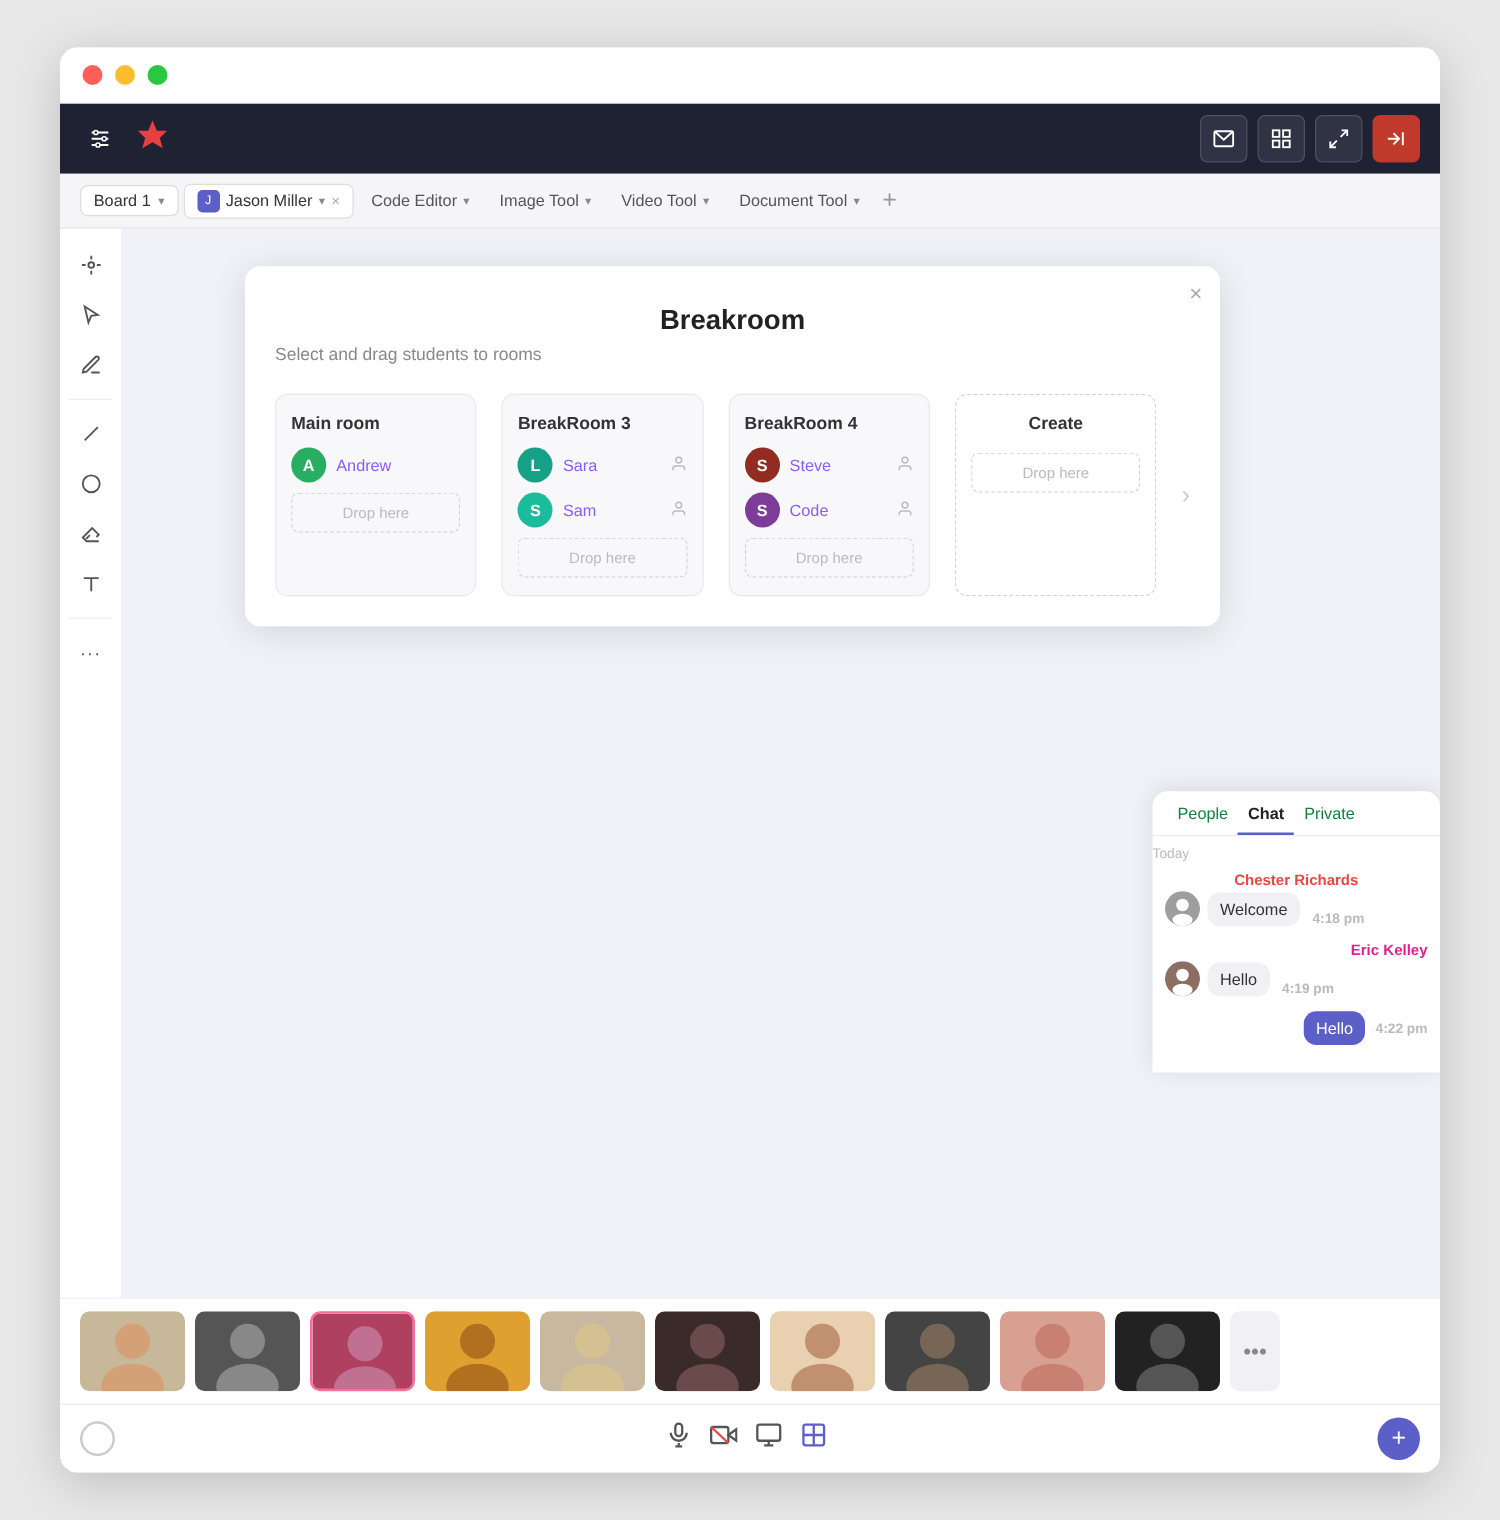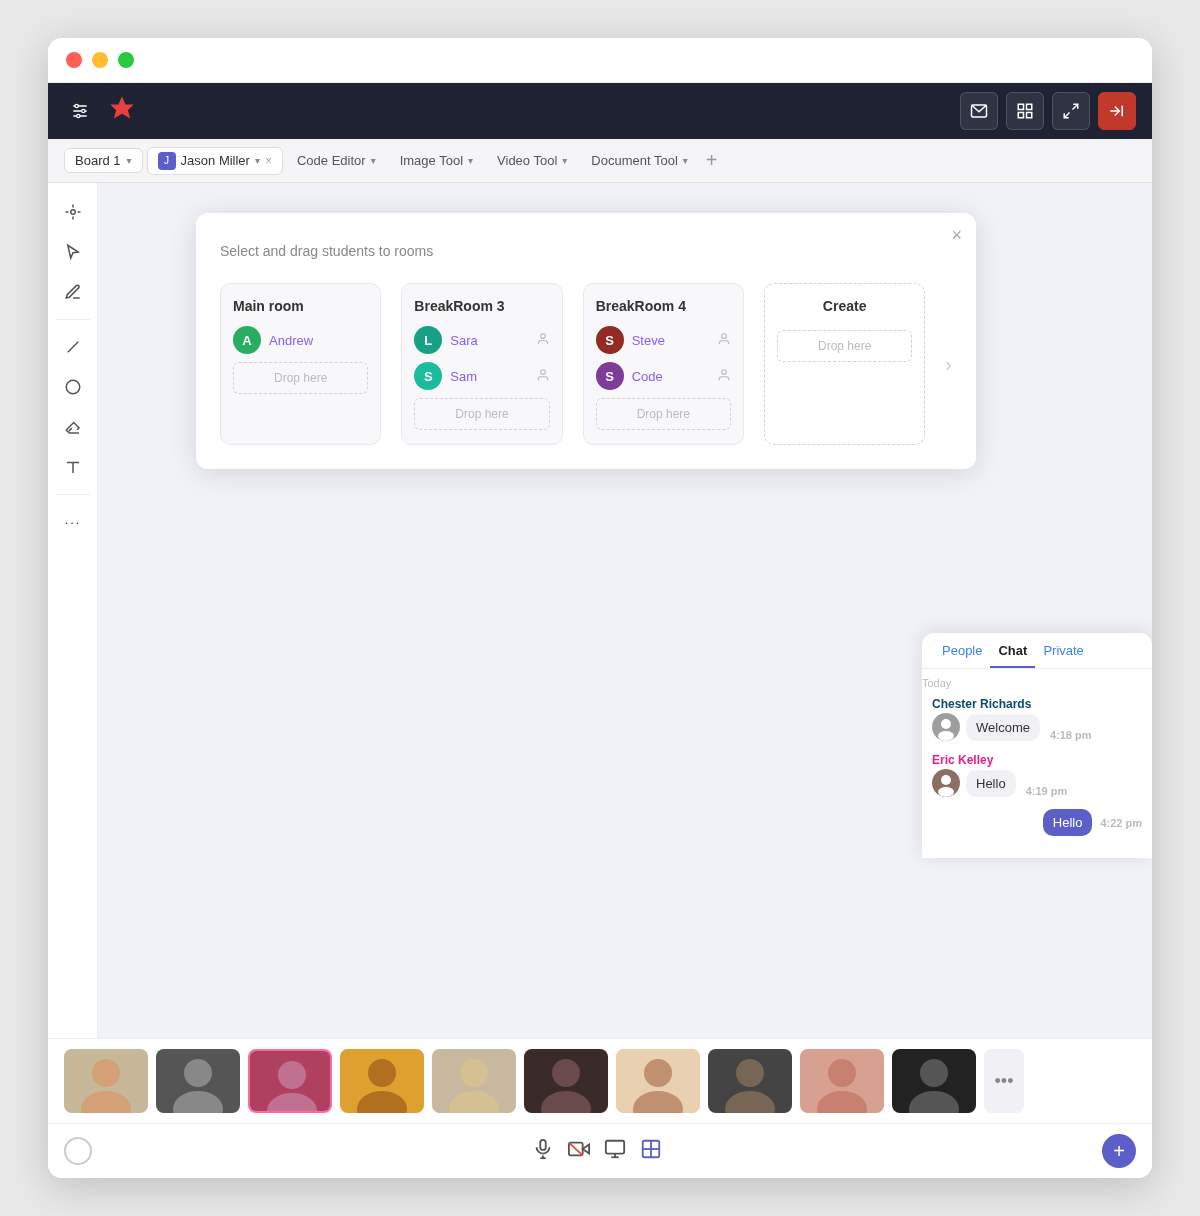--- a/index.html
+++ b/index.html
@@ -200,37 +200,37 @@
       overflow: hidden;
     }
     .chat-tabs {
       display: flex;
       border-bottom: 1px solid #eee;
       padding: 0 12px;
     }
     .chat-tab {
       padding: 10px 8px;
       font-size: 13px;
-      color: #3b82f6;
+      color: #15803d;
       cursor: pointer;
       position: relative;
     }
     .chat-tab.active { color: #222; font-weight: 600; }
     .chat-tab.active::after {
       content: '';
       position: absolute;
       bottom: 0; left: 0; right: 0;
       height: 2px;
       background: #5b5fc7;
     }
     .chat-date { text-align: left; font-size: 11px; color: #bbb; padding: 8px 0 4px; }
     .chat-messages { padding: 4px 10px 10px; }
     .chat-message { margin-bottom: 12px; }
     .chat-sender { font-size: 12px; font-weight: 600; color: #5b5fc7; margin-bottom: 2px; }
-    .chat-sender.pink { color: #e91e8c; }
+    .chat-sender.pink { color: #e91e8c; text-align: right; }
     .chat-row { display: flex; align-items: flex-end; gap: 6px; }
     .chat-avatar { width: 28px; height: 28px; border-radius: 50%; background: #ccc; overflow: hidden; flex-shrink: 0; }
     .chat-bubble { background: #f0f0f5; border-radius: 10px; padding: 6px 10px; font-size: 13px; color: #333; }
     .chat-bubble.own { background: #5b5fc7; color: #fff; }
     .chat-time { font-size: 11px; color: #bbb; margin-left: 4px; white-space: nowrap; font-weight: bold; }
     .own-row { display: flex; justify-content: flex-end; align-items: center; gap: 4px; }
     .own-row .chat-time { color: #bbb; }
 
     
     .participants-bar {
@@ -265,21 +265,21 @@
       align-items: center;
       padding: 10px 16px;
       gap: 12px;
     }
     .control-circle { width: 28px; height: 28px; border-radius: 50%; border: 2px solid #ccc; }
     .control-icons { display: flex; gap: 14px; flex: 1; justify-content: center; }
     .ctrl-btn { font-size: 20px; color: #555; cursor: pointer; }
     .add-btn { margin-left: auto; width: 34px; height: 34px; border-radius: 50%; background: #5b5fc7; color: #fff; display: flex; align-items: center; justify-content: center; font-size: 20px; cursor: pointer; }
 
     
-    .chester-color { color: #0c4a6e; }
+    .chester-color { color: #ef4444; text-align: center; }
   </style>
 </head>
 <body>
 
 <div class="window">
 
   <div class="title-bar">
     <div class="dot dot-red"></div>
     <div class="dot dot-yellow"></div>
     <div class="dot dot-green"></div>
@@ -409,20 +409,21 @@
       <div class="tool-separator"></div>
       <div class="tool-btn">
         <span style="color:#555;font-size:14px;letter-spacing:1px;">···</span>
       </div>
     </div>
 
     <div class="canvas-area">
 
       <div class="breakroom-modal">
         <span class="modal-close">×</span>
+        <div class="modal-title">Breakroom</div>
         <div class="modal-subtitle">Select and drag students to rooms</div>
 
         <div class="breakroom-grid">
 
           <div class="room-card">
             <div class="room-title">Main room</div>
             <div class="room-member">
               <div class="member-avatar avatar-green">A</div>
               <span class="member-name">Andrew</span>
             </div>

